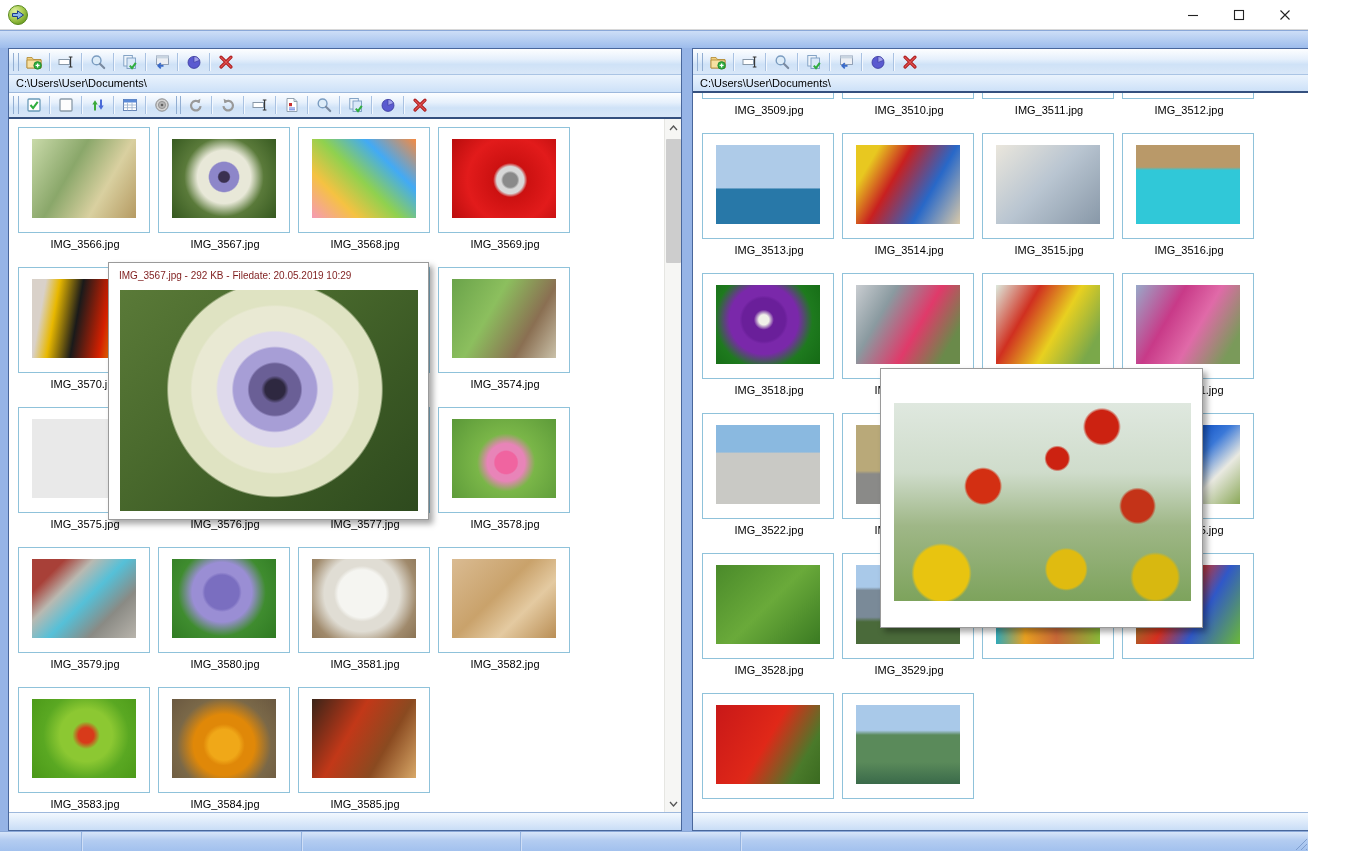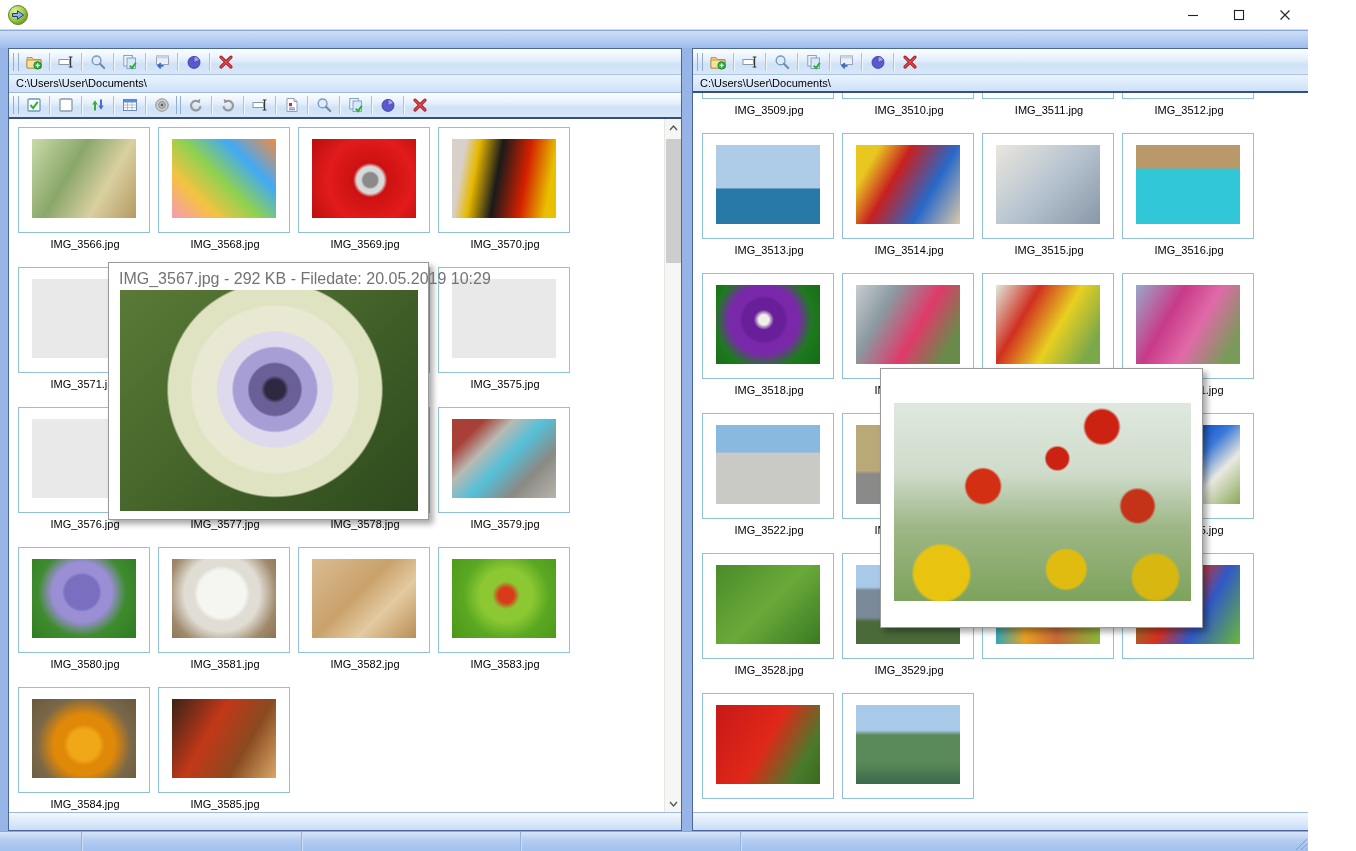--- a/index.html
+++ b/index.html
@@ -65,21 +65,21 @@
   .sthumb { position:absolute; left:1px; width:15px; background:#cdcdcd; border-radius:1px; }
   .panel.left  .sthumb { top:20px; height:124px; }
   .panel.right .sthumb { top:19px; height:68px; }
 
   .panel-footer { height:18px; flex:0 0 18px; border-top:1px solid #9db8dc;
                   background:linear-gradient(180deg,#f2f8fe 0%,#c9ddf6 100%); }
 
   
   .tooltip { position:absolute; background:#fff; border:1px solid #9a9a9a;
              box-shadow:4px 4px 6px rgba(0,0,0,.35); z-index:9; }
-  .tip-title { font-size:16px; color:#737373; padding:7px 0 0 10px; white-space:nowrap; }
+  .tip-title { font-size:10px; color:#7f1d1d; padding:7px 0 0 10px; white-space:nowrap; }
   #tip-left  { left:108px; top:262px; width:321px; height:258px; }
   #tip-left  .tip-img { position:absolute; left:11px; top:27px; width:298px; height:221px; }
   #tip-right { left:880px; top:368px; width:323px; height:260px; }
   #tip-right .tip-img { position:absolute; left:13px; top:34px; width:297px; height:198px; }
 
   
   .statusbar { position:absolute; left:0; right:0; bottom:0; height:20px; display:flex;
                background:linear-gradient(180deg,#d7e5f9 0%,#b3ccf1 45%,#a2c1ee 100%);
                border-top:1px solid #8aa8d8; }
   .spane { height:100%; border-right:1px solid #cfdef6; box-shadow:inset -1px 0 0 #93b2df; }
@@ -289,20 +289,26 @@
     <div class="thumb-area">
       <div class="grid" id="left-grid">
           <div class="cell">
             <div class="tbox">
               <div class="photo" style="background: linear-gradient(120deg, rgb(201, 218, 169) 0%, rgb(138, 167, 106) 38%, rgb(217, 208, 160) 68%, rgb(181, 154, 98) 100%);"></div>
             </div>
             <div class="tlabel">IMG_3566.jpg</div>
           </div>
           <div class="cell">
             <div class="tbox">
+              <div class="photo" style="background: radial-gradient(circle at 50% 48%, rgb(58, 48, 80) 0px, rgb(58, 48, 80) 8%, rgb(141, 134, 201) 10%, rgb(141, 134, 201) 22%, rgb(232, 232, 216) 24%, rgb(232, 232, 216) 40%, rgb(90, 122, 58) 60%, rgb(53, 88, 31) 100%);"></div>
+            </div>
+            <div class="tlabel">IMG_3567.jpg</div>
+          </div>
+          <div class="cell">
+            <div class="tbox">
               <div class="photo" style="background: linear-gradient(45deg, rgb(245, 154, 181) 0%, rgb(245, 194, 66) 25%, rgb(143, 209, 79) 48%, rgb(66, 170, 245) 72%, rgb(245, 138, 66) 100%);"></div>
             </div>
             <div class="tlabel">IMG_3568.jpg</div>
           </div>
           <div class="cell">
             <div class="tbox">
               <div class="photo" style="background: radial-gradient(circle at 56% 52%, rgb(138, 138, 138) 0px, rgb(138, 138, 138) 10%, rgb(216, 216, 216) 13%, rgb(216, 216, 216) 19%, rgb(204, 17, 17) 24%, rgb(226, 27, 27) 60%, rgb(184, 13, 13) 100%);"></div>
             </div>
             <div class="tlabel">IMG_3569.jpg</div>
           </div>

